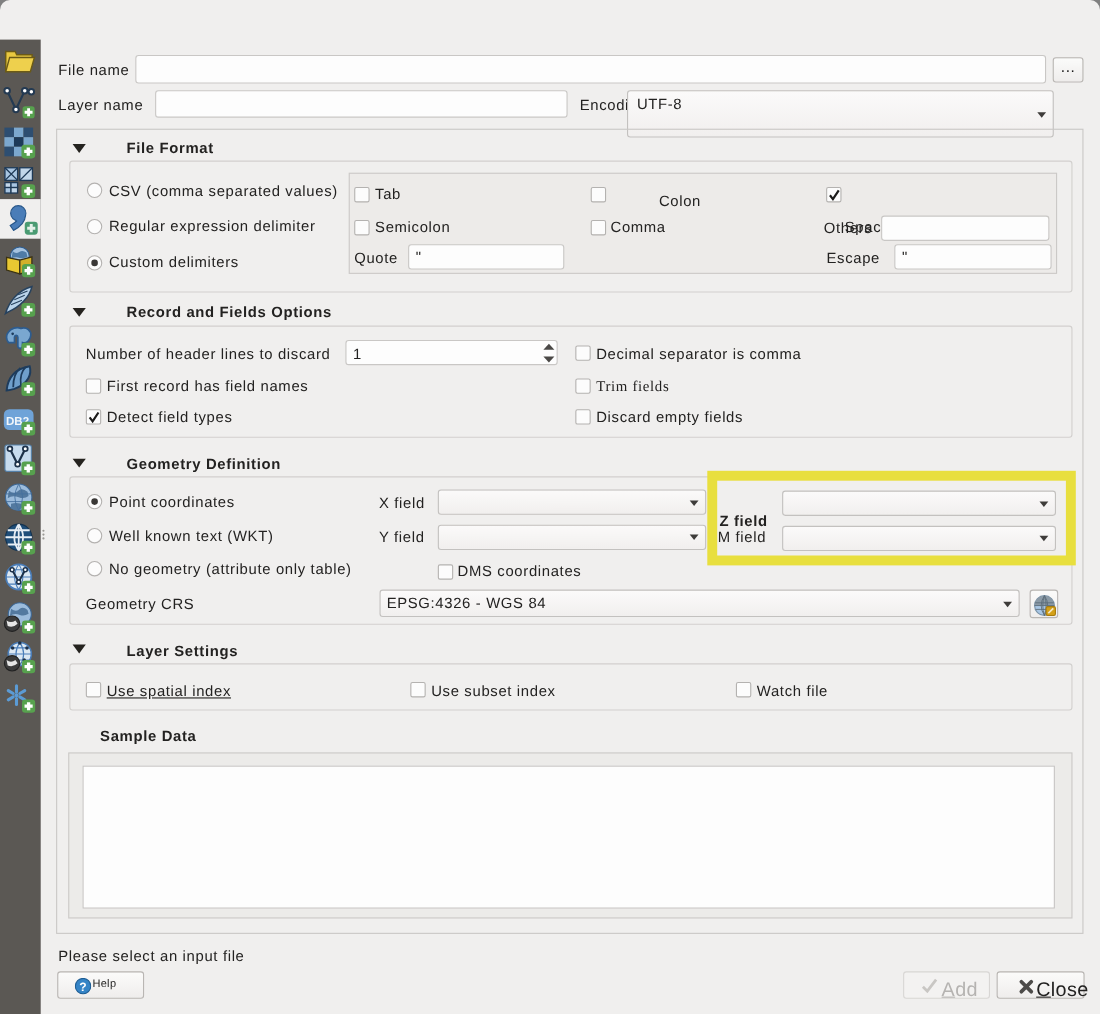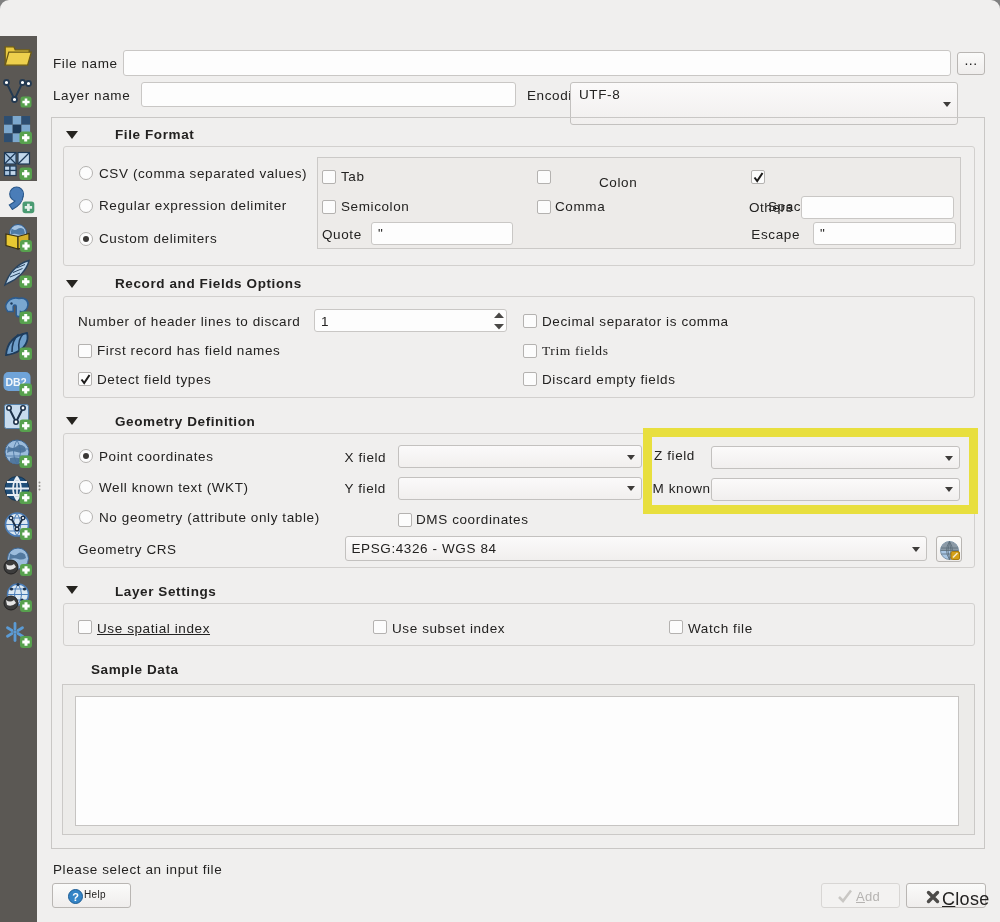--- a/index.html
+++ b/index.html
@@ -298,25 +298,25 @@
     <div class="rad" style="left:79px;top:509.5px;"></div>
     <div class="lab" style="left:99px;top:509.5px;">No geometry (attribute only table)</div>
     <div class="lab" style="left:344.5px;top:449.5px;">X field</div>
     <div class="combo" style="left:397.5px;top:445px;width:244.5px;height:23px;">
         <span class="arr"></span>
       </div>
     <div class="lab" style="left:344.5px;top:481px;">Y field</div>
     <div class="combo" style="left:397.5px;top:476.5px;width:244.5px;height:23px;">
         <span class="arr"></span>
       </div>
-    <div class="lab" style="left:654px;top:448px;">Z field</div>
+    <div class="lab" style="left:654px;top:466px;font-weight:bold;">Z field</div>
     <div class="combo" style="left:710.5px;top:446px;width:249px;height:23px;">
         <span class="arr"></span>
       </div>
-    <div class="lab" style="left:652.5px;top:481px;">M known</div>
+    <div class="lab" style="left:652.5px;top:481px;">M field</div>
     <div class="combo" style="left:710.5px;top:477.5px;width:249px;height:23px;">
         <span class="arr"></span>
       </div>
     <div class="chk" style="left:397.5px;top:512.5px;"></div>
     <div class="lab" style="left:416px;top:512px;">DMS coordinates</div>
     <div class="lab" style="left:78px;top:542px;">Geometry CRS</div>
     <div class="combo" style="left:344.5px;top:536px;width:582px;height:25px;">
         <span class="lab" style="left:6px;top:3.5px;">EPSG:4326 - WGS 84</span>
         <span class="arr"></span>
       </div>
@@ -350,21 +350,21 @@
       <svg width="15" height="15" style="position:absolute;left:15px;top:4.5px;">
           <circle cx="7.5" cy="7.5" r="7" fill="#3584c6" stroke="#1d5d94"></circle>
           <text x="7.5" y="11.5" text-anchor="middle" font-size="11" font-weight="bold" fill="#fff" font-family="Liberation Sans">?</text>
         </svg>
       <span style="position:absolute;left:31px;top:5px;font-size:10px;letter-spacing:0.3px;">Help</span>
     </div>
     <div class="btn" style="left:821px;top:883px;width:79px;height:24.5px;background:#f3f2f1;border-color:#d8d6d4;color:#b5b3b1;">
       <svg width="16" height="14" style="position:absolute;left:15px;top:5px;">
           <path d="M2 8 L6 12 L14 1.5" stroke="#c9c7c4" stroke-width="2.5" fill="none"></path>
         </svg>
-      <span style="position:absolute;left:34px;top:4.5px;font-size:13px;letter-spacing:0.3px;text-align:center;"><u>A</u>dd</span>
+      <span style="position:absolute;left:34px;top:4.5px;font-size:18px;letter-spacing:0.3px;text-align:center;"><u>A</u>dd</span>
     </div>
     <div class="btn" style="left:906px;top:883px;width:80px;height:25px;">
       <svg width="14" height="14" style="position:absolute;left:19px;top:5.5px;">
           <path d="M2.5 2.5 L11.5 11.5 M11.5 2.5 L2.5 11.5" stroke="#4d4b49" stroke-width="3.4" stroke-linecap="round"></path>
         </svg>
       <span style="position:absolute;left:35px;top:4.5px;font-size:18px;letter-spacing:0.3px;"><u>C</u>lose</span>
     </div>
   </div>
 </div>
 

